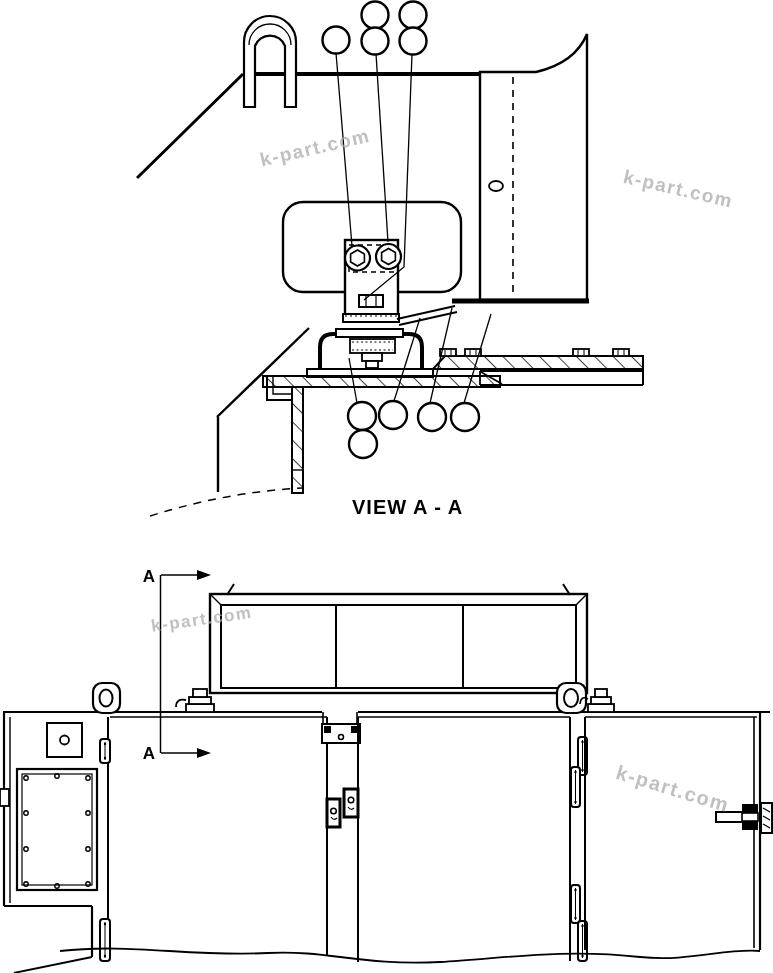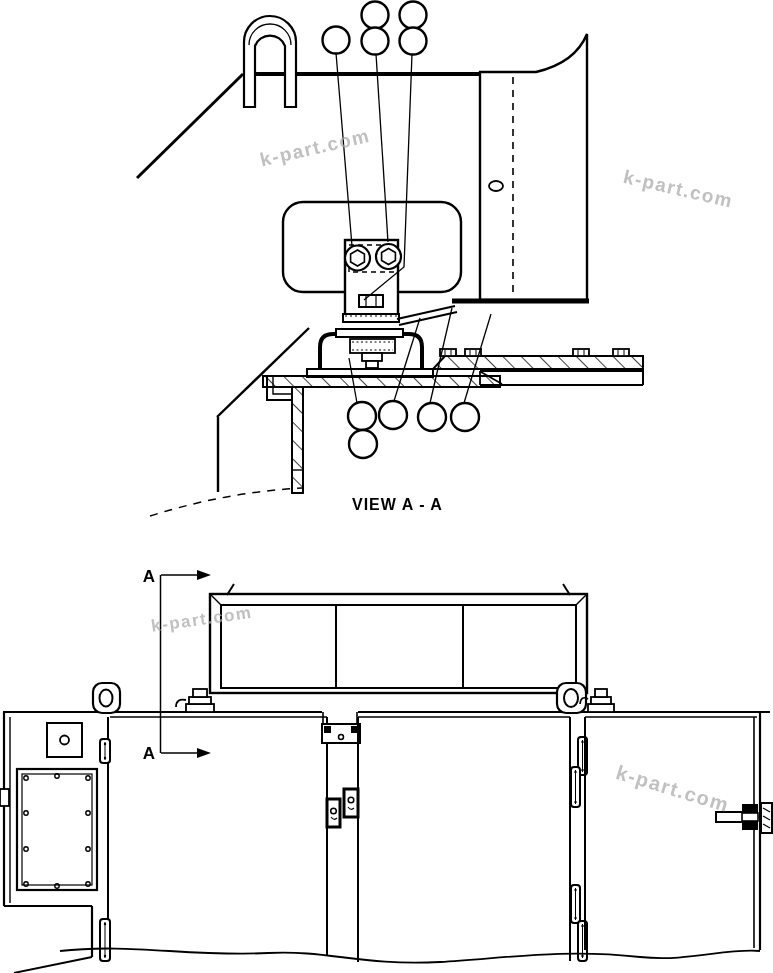--- a/index.html
+++ b/index.html
@@ -11,21 +11,21 @@
   body{background:var(--bg);font-family:"Liberation Sans",sans-serif;}
   #stage{position:relative;width:773px;height:973px;background:var(--bg);overflow:hidden;}
   #art{position:absolute;left:0;top:0;}
   
   .s  {stroke:var(--line);fill:none;}
   .sf {stroke:var(--line);fill:var(--bg);}
   .fk {fill:var(--line);stroke:none;}
   .hf {stroke:var(--line);fill:url(#h1);}
   
   .lbl{position:absolute;color:var(--line);font-weight:bold;white-space:nowrap;}
-  .view-caption{left:352px;top:496px;font-size:16px;letter-spacing:1px;}
+  .view-caption{left:352px;top:496px;font-size:20px;letter-spacing:1px;}
   .marker{font-size:17px;transform:translate(-50%,-50%);}
   .marker.m-top{left:149px;top:577px;}
   .marker.m-bot{left:149px;top:754px;}
   .wm{position:absolute;color:var(--wm);opacity:.72;font-weight:bold;letter-spacing:1.5px;white-space:nowrap;transform-origin:left top;}
   .wm1{left:258px;top:150px;font-size:19px;transform:rotate(-13deg);}
   .wm2{left:626px;top:166px;font-size:19px;transform:rotate(13deg);}
   .wm3{left:150px;top:617px;font-size:17px;transform:rotate(-8deg);}
   .wm4{left:620px;top:761px;font-size:20px;transform:rotate(17deg);}
 </style>
 </head>

